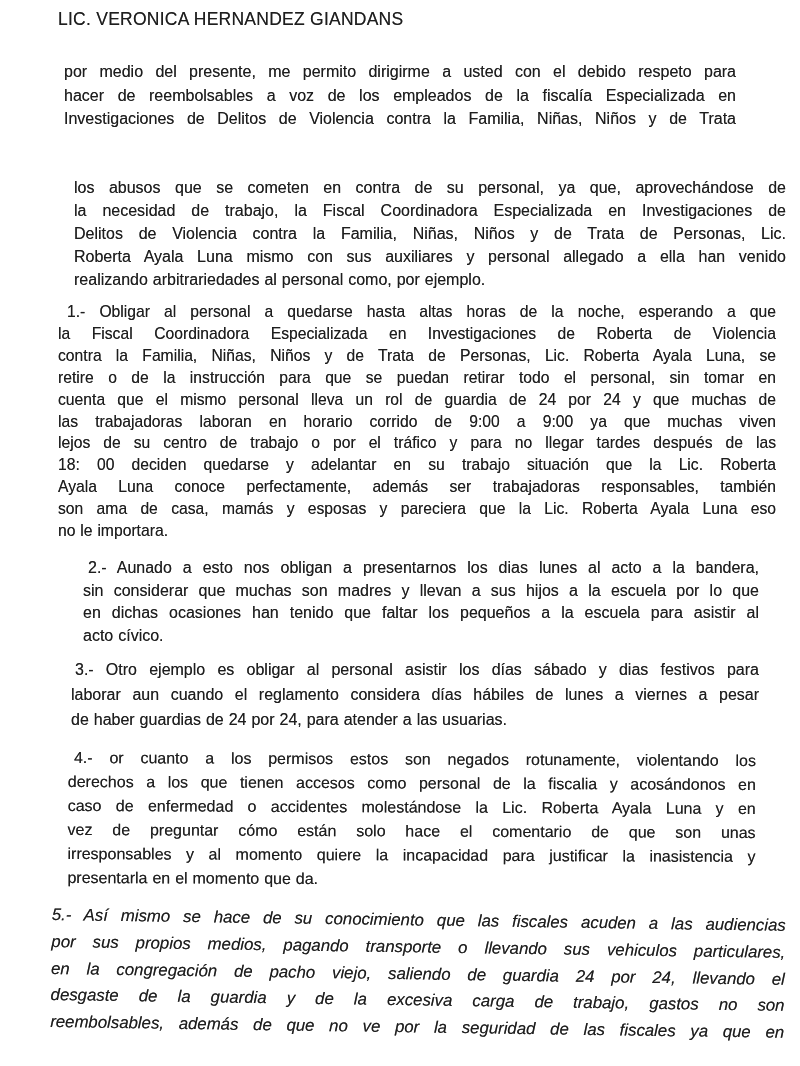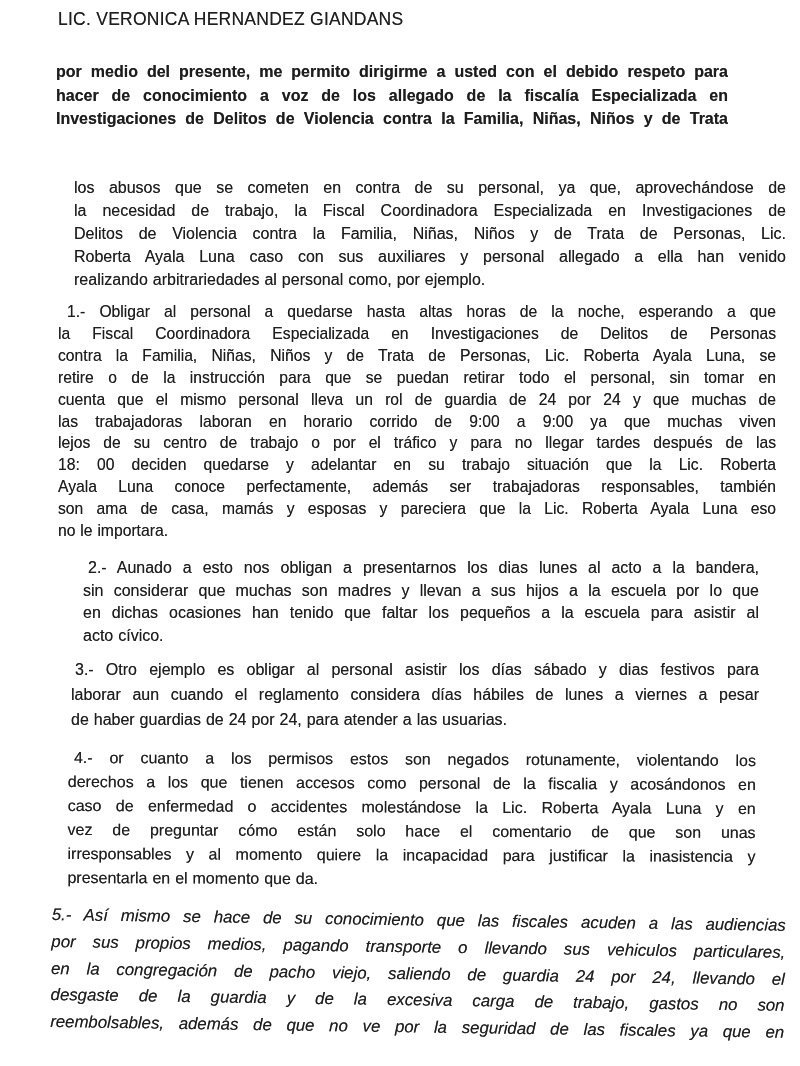--- a/index.html
+++ b/index.html
@@ -37,21 +37,21 @@
     text-align: justify;
     text-align-last: justify;
   }
   .line.last {
     text-align-last: left;
   }
   .justify-all .line.last {
     text-align-last: justify;
   }
   
-  .p-intro   { top: 60px;  left: 40px; width: 672px; line-height: 23.5px; font-weight: bold; }
+  .p-intro   { top: 60px;  left: 48px; width: 672px; line-height: 23.5px; }
   .p-abusos  { top: 176px; left: 58px; width: 712px; line-height: 23px; }
   .p-punto1  { top: 301px; left: 42px; width: 718px; line-height: 21.9px; font-size: 15.7px; }
   .p-punto1 .line:first-child { text-indent: 9px; }
   .p-punto2  { top: 557px; left: 67px; width: 676px; line-height: 22.5px; }
   .p-punto2 .line:first-child { text-indent: 5px; }
   .p-punto3  { top: 658px; left: 55px; width: 688px; line-height: 24.8px; }
   .p-punto3 .line:first-child { text-indent: 4px; }
   .p-punto4  { top: 746px; left: 52px; width: 688px; line-height: 23.9px;
                transform: rotate(0.25deg); transform-origin: left top; }
   .p-punto4 .line:first-child { text-indent: 6px; }
@@ -60,35 +60,35 @@
                transform: rotate(0.85deg); transform-origin: left top; }
 </style>
 </head>
 <body>
 
 <div class="page">
   <div class="addressee">LIC. VERONICA HERNANDEZ GIANDANS</div>
 
   <div class="para p-intro">
       <div class="line">por medio del presente, me permito dirigirme a usted con el debido respeto para</div>
-      <div class="line">hacer de conocimiento a voz de los allegado de la fiscalía Especializada en</div>
+      <div class="line">hacer de reembolsables a voz de los empleados de la fiscalía Especializada en</div>
       <div class="line">Investigaciones de Delitos de Violencia contra la Familia, Niñas, Niños y de Trata</div>
     </div>
 
   <div class="para p-abusos">
       <div class="line">los abusos que se cometen en contra de su personal, ya que, aprovechándose de</div>
       <div class="line">la necesidad de trabajo, la Fiscal Coordinadora Especializada en Investigaciones de</div>
       <div class="line">Delitos de Violencia contra la Familia, Niñas, Niños y de Trata de Personas, Lic.</div>
-      <div class="line">Roberta Ayala Luna caso con sus auxiliares y personal allegado a ella han venido</div>
+      <div class="line">Roberta Ayala Luna mismo con sus auxiliares y personal allegado a ella han venido</div>
       <div class="line last">realizando arbitrariedades al personal como, por ejemplo.</div>
     </div>
 
   <div class="para p-punto1">
       <div class="line">1.- Obligar al personal a quedarse hasta altas horas de la noche, esperando a que</div>
-      <div class="line">la Fiscal Coordinadora Especializada en Investigaciones de Delitos de Personas</div>
+      <div class="line">la Fiscal Coordinadora Especializada en Investigaciones de Roberta de Violencia</div>
       <div class="line">contra la Familia, Niñas, Niños y de Trata de Personas, Lic. Roberta Ayala Luna, se</div>
       <div class="line">retire o de la instrucción para que se puedan retirar todo el personal, sin tomar en</div>
       <div class="line">cuenta que el mismo personal lleva un rol de guardia de 24 por 24 y que muchas de</div>
       <div class="line">las trabajadoras laboran en horario corrido de 9:00 a 9:00 ya que muchas viven</div>
       <div class="line">lejos de su centro de trabajo o por el tráfico y para no llegar tardes después de las</div>
       <div class="line">18: 00 deciden quedarse y adelantar en su trabajo situación que la Lic. Roberta</div>
       <div class="line">Ayala Luna conoce perfectamente, además ser trabajadoras responsables, también</div>
       <div class="line">son ama de casa, mamás y esposas y pareciera que la Lic. Roberta Ayala Luna eso</div>
       <div class="line last">no le importara.</div>
     </div>

